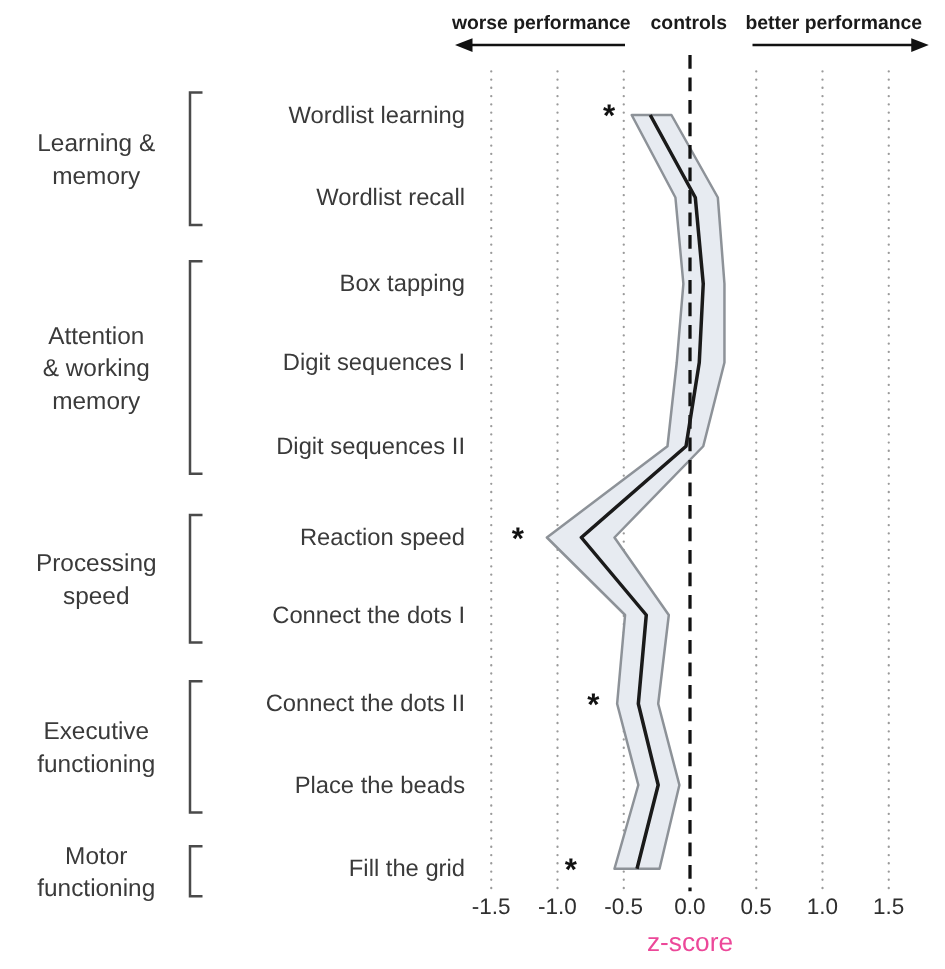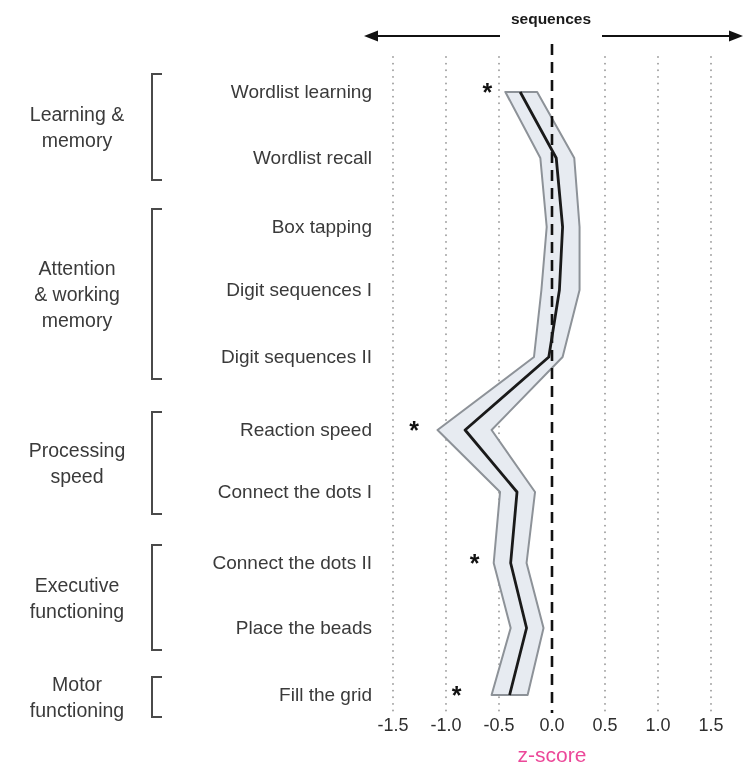--- a/index.html
+++ b/index.html
@@ -59,16 +59,18 @@
       <text x="552" y="731" text-anchor="middle" font-size="18" fill="#2f2f2f">0.0</text>
       <text x="605" y="731" text-anchor="middle" font-size="18" fill="#2f2f2f">0.5</text>
       <text x="658" y="731" text-anchor="middle" font-size="18" fill="#2f2f2f">1.0</text>
       <text x="711" y="731" text-anchor="middle" font-size="18" fill="#2f2f2f">1.5</text>
       <line x1="500" y1="36" x2="377" y2="36" stroke="#111" stroke-width="2"></line>
       <polygon points="364,36 378,30.5 378,41.5" fill="#111"></polygon>
       <line x1="602" y1="36" x2="730" y2="36" stroke="#111" stroke-width="2"></line>
       <polygon points="743,36 729,30.5 729,41.5" fill="#111"></polygon>
     </svg>
 
-  <div class="hdr" id="hdr-controls">sequences</div>
+  <div class="hdr" id="hdr-worse">worse performance</div>
+  <div class="hdr" id="hdr-controls">controls</div>
+  <div class="hdr" id="hdr-better">better performance</div>
 
   <div class="axis-title">z-score</div>
 </div>
 
 </body></html>

